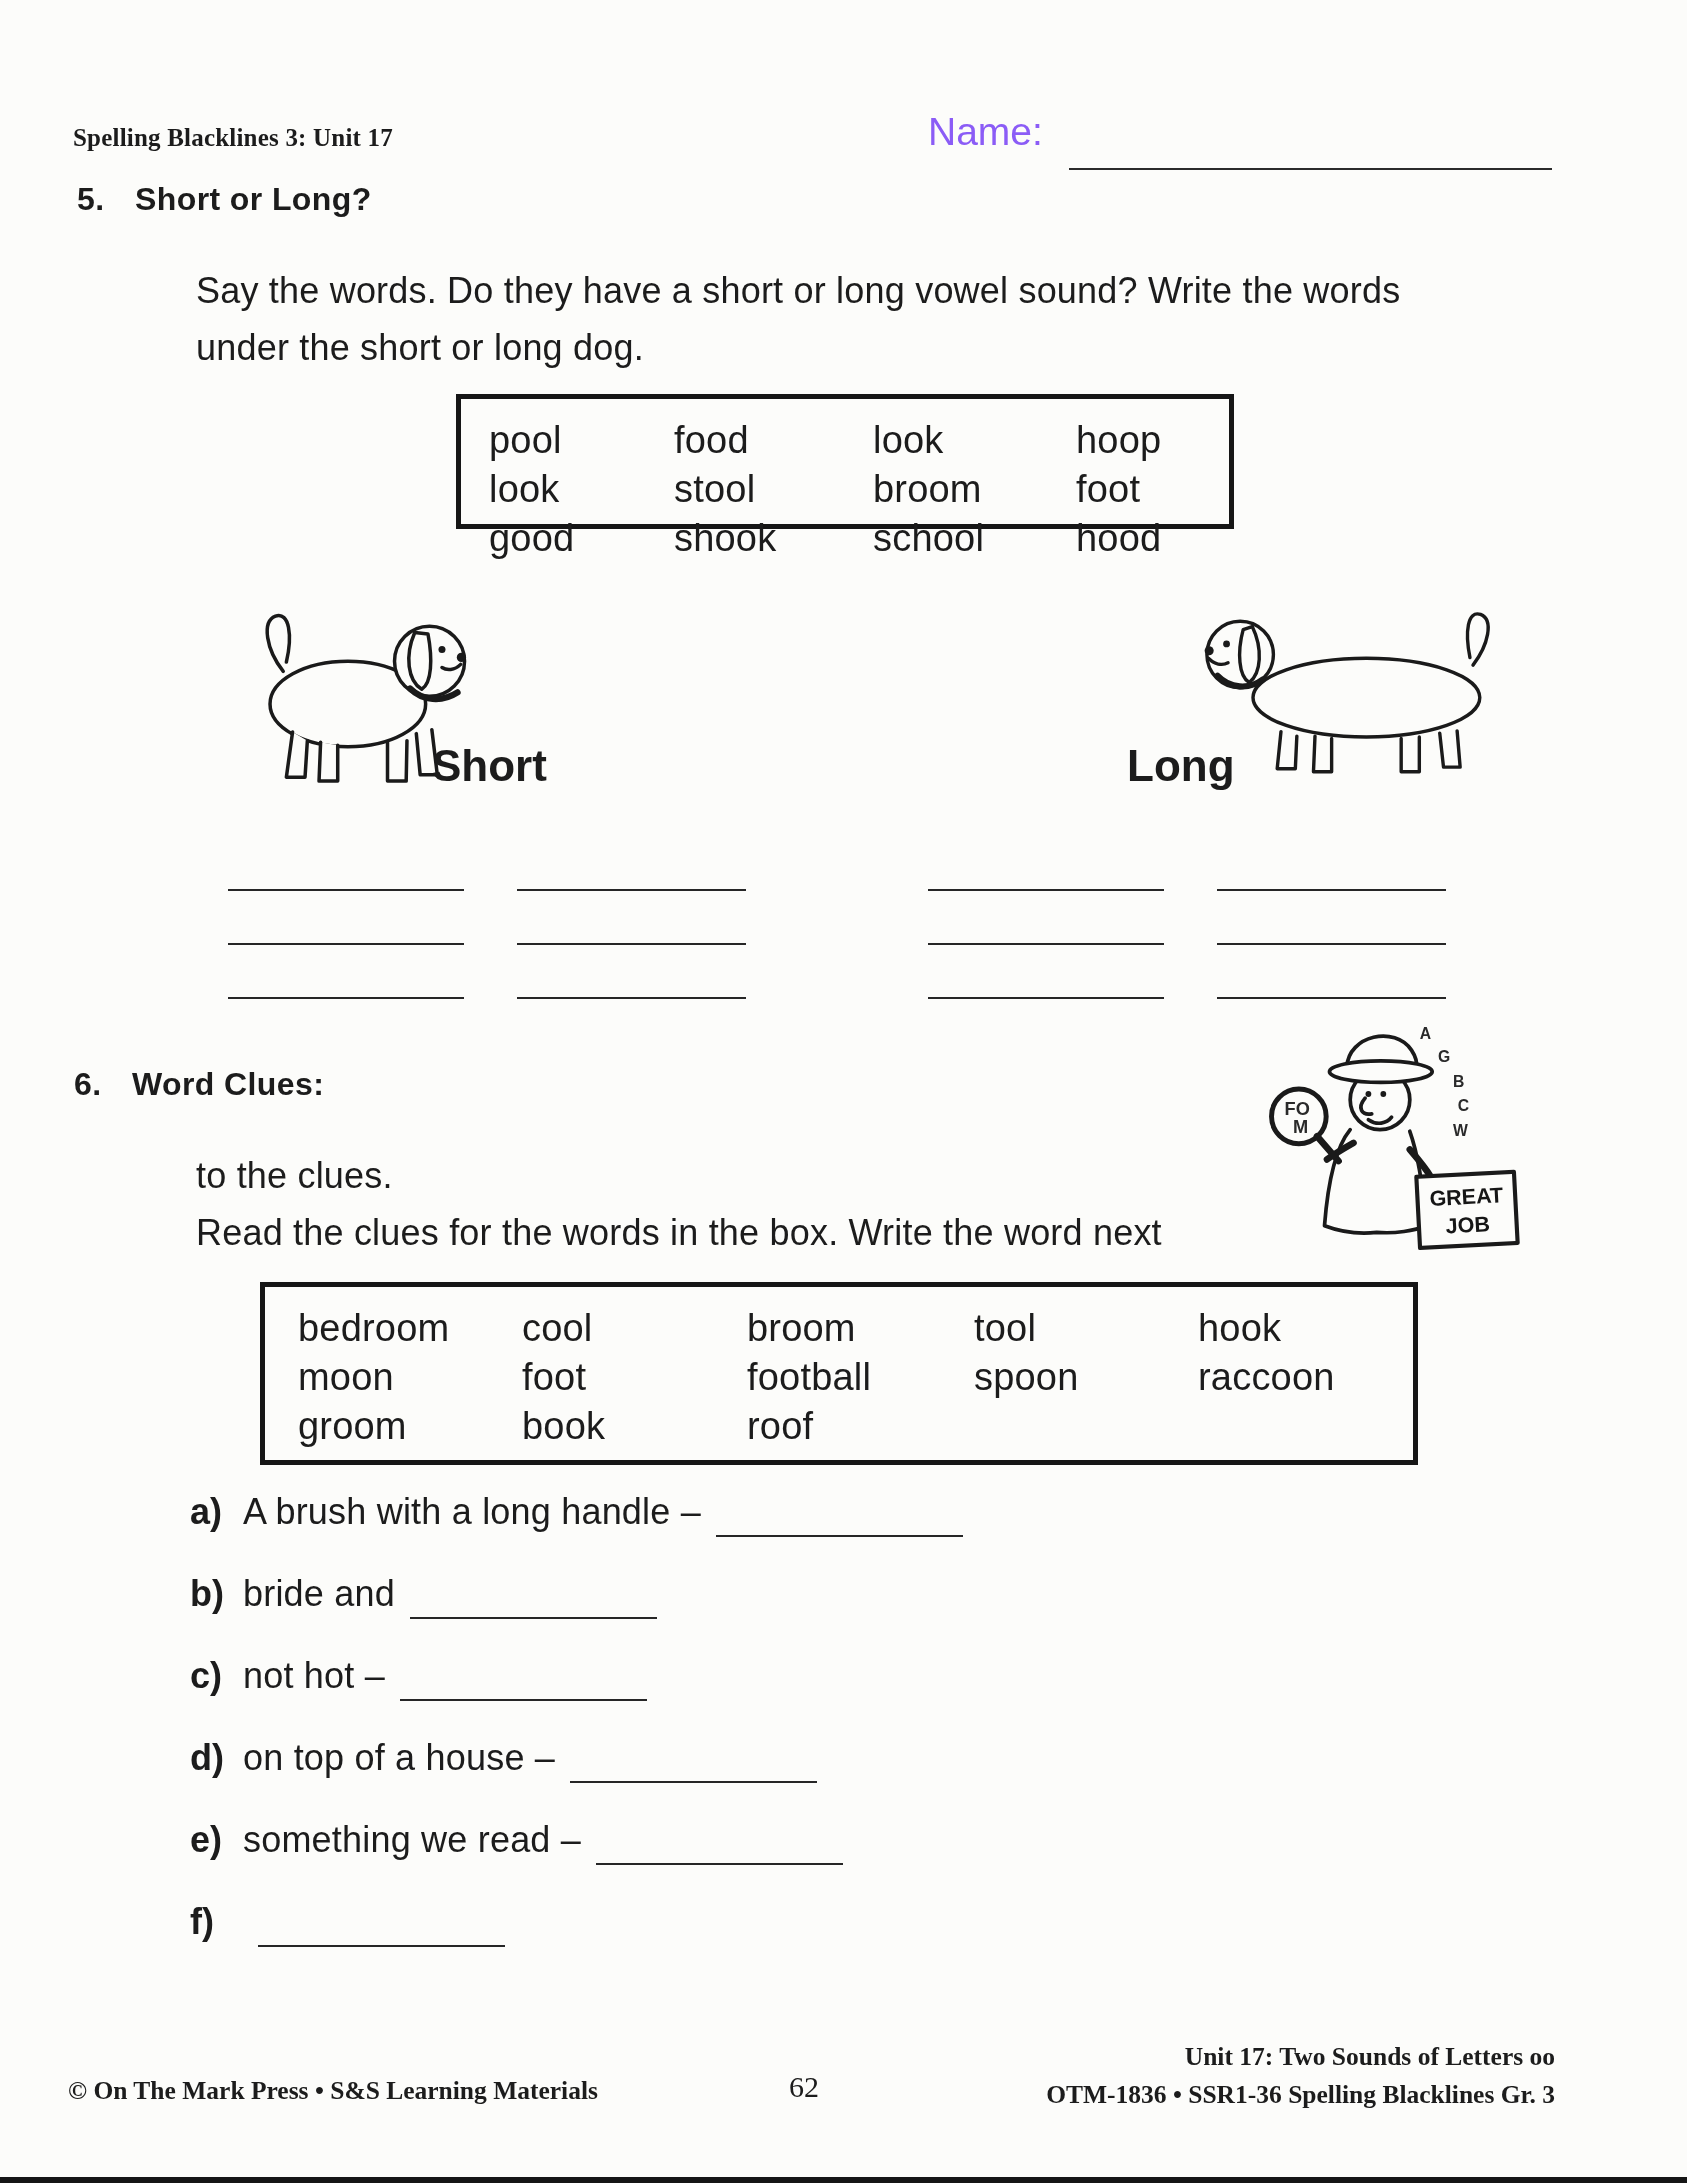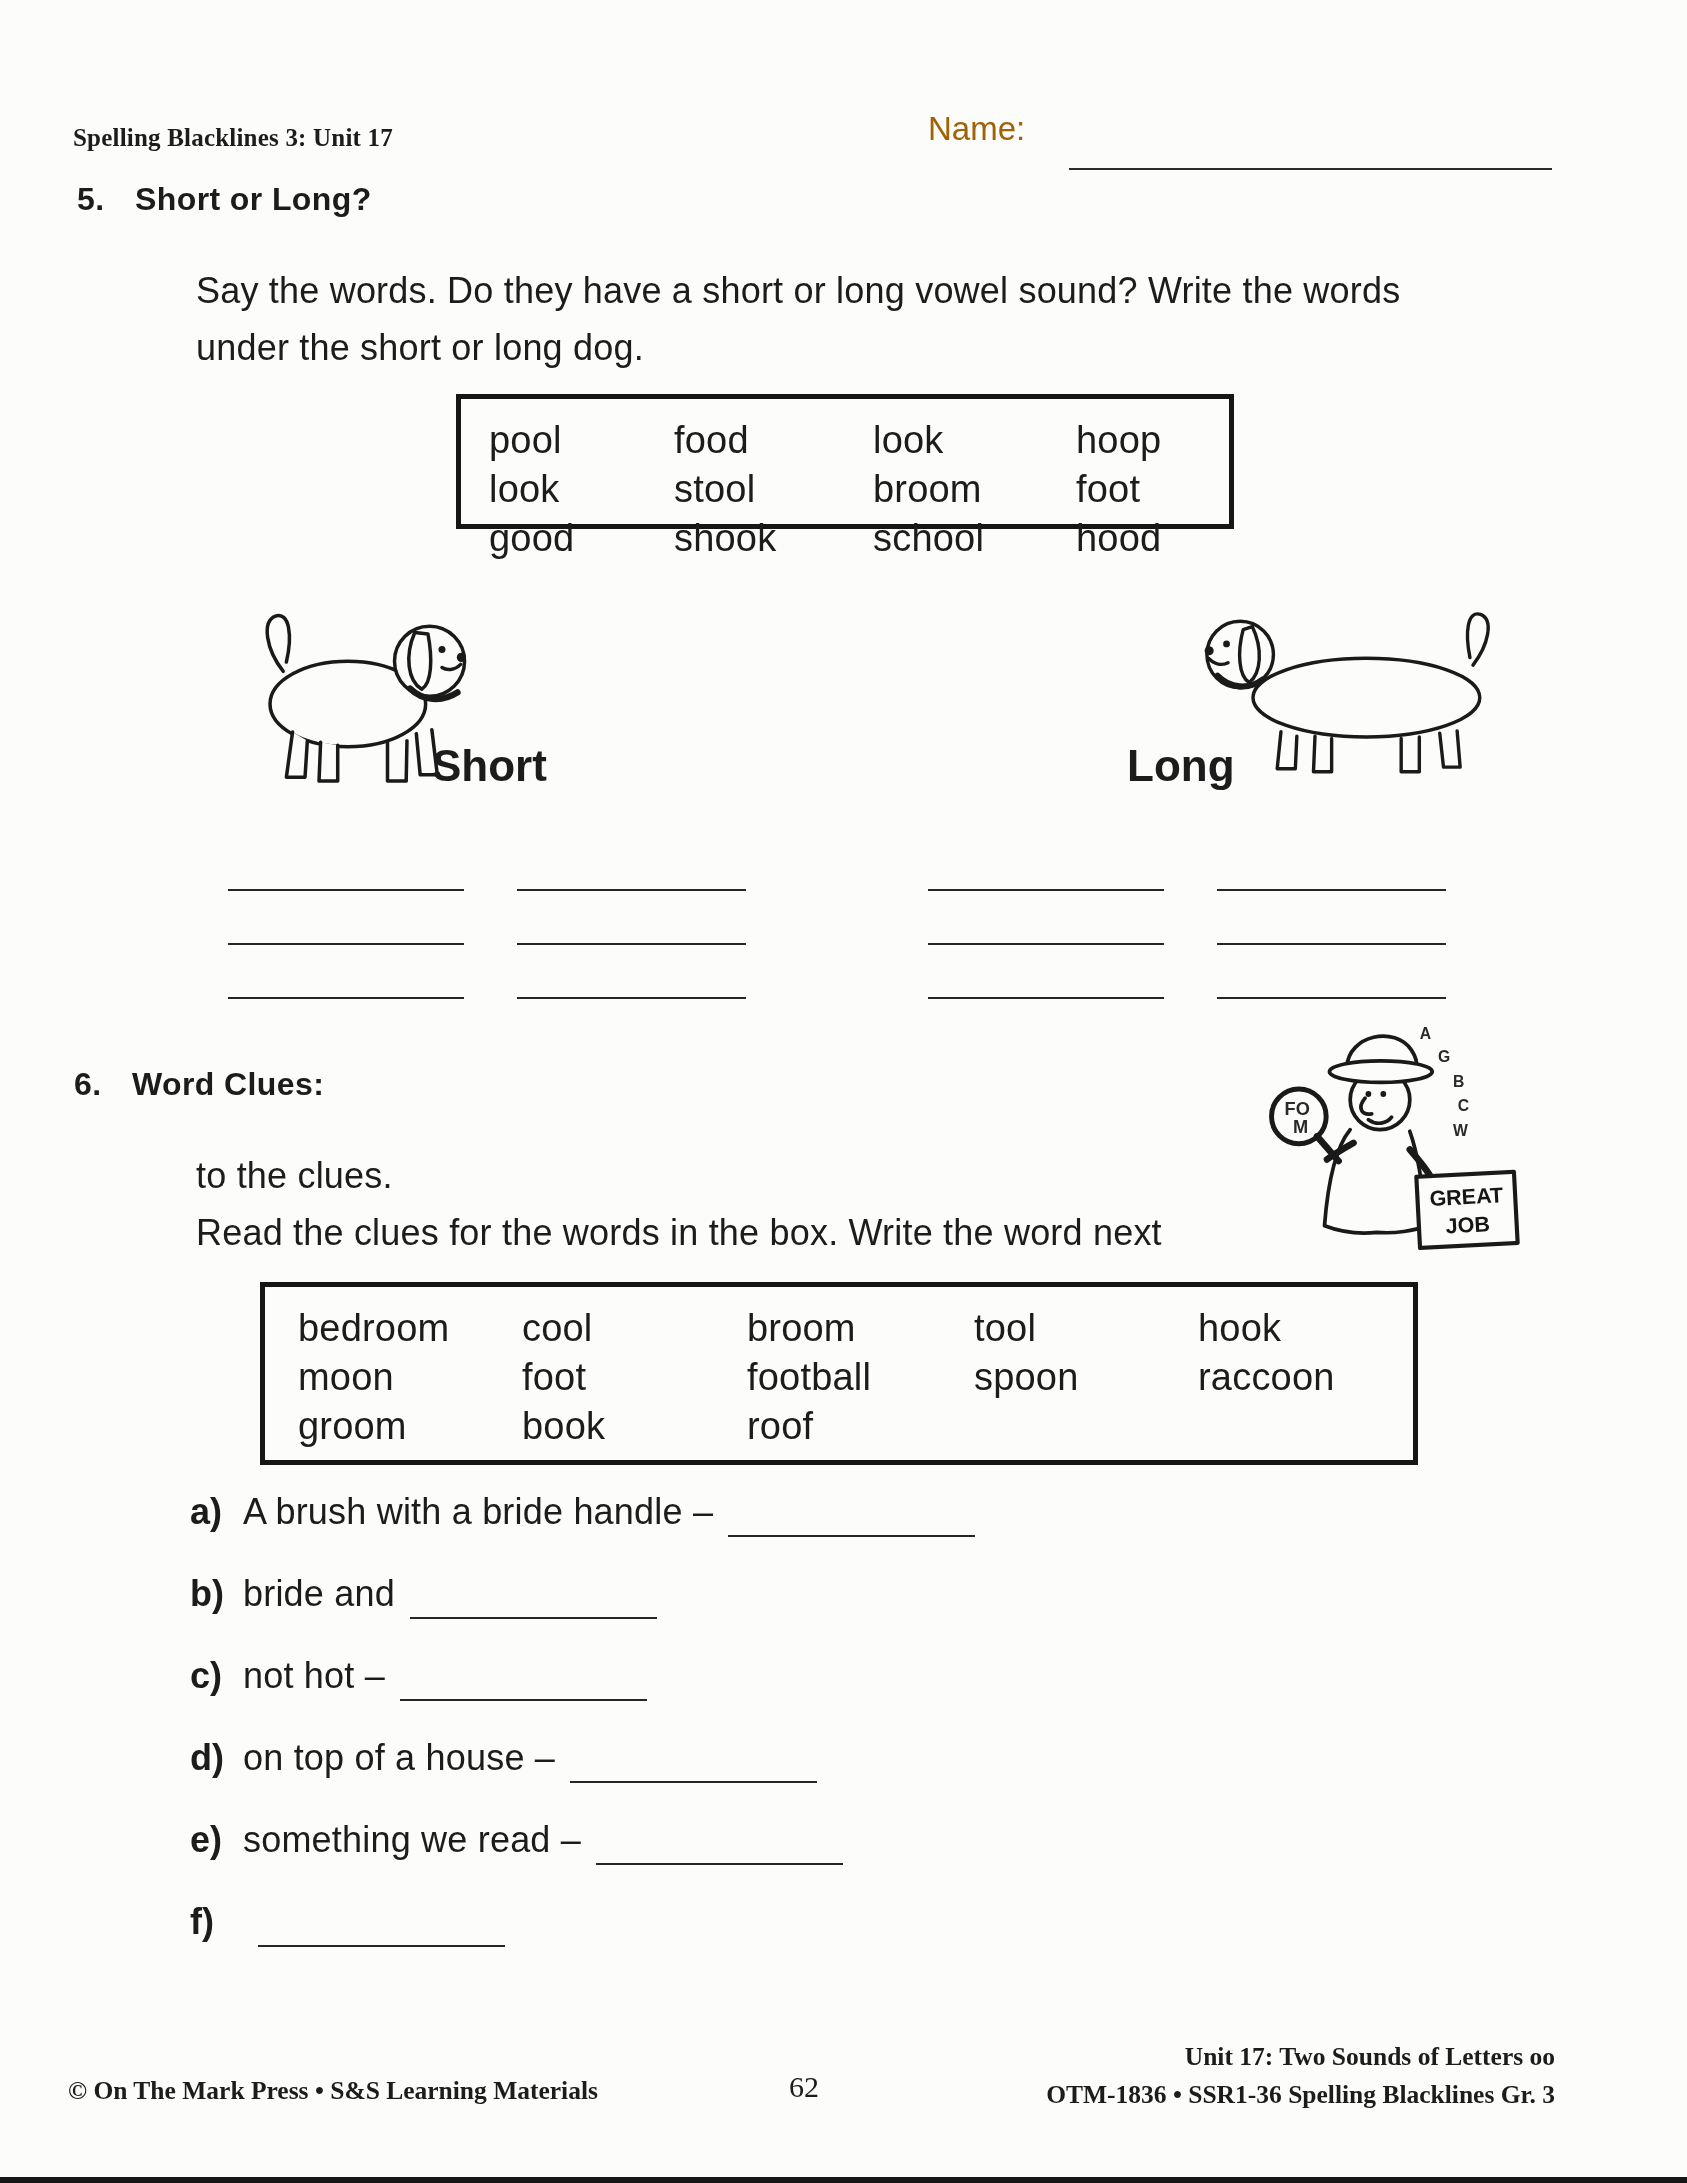--- a/index.html
+++ b/index.html
@@ -6,21 +6,21 @@
   body { margin: 0; background: #d9d9d9; }
   #page {
     position: relative; width: 1687px; height: 2183px;
     background: #fcfcfa; overflow: hidden;
     font-family: "Liberation Sans", sans-serif; color: #1c1c1c;
   }
   .abs { position: absolute; }
 
   #hdr-left { left: 73px; top: 124px; font-family: "Liberation Serif", serif;
               font-weight: bold; font-size: 25px; letter-spacing: 0.2px; }
-  #name-label { left: 928px; top: 110px; font-size: 33px; color: #a16207; }
+  #name-label { left: 928px; top: 110px; font-size: 39px; color: #8b5cf6; }
   #name-line { left: 1069px; top: 168px; width: 483px; border-bottom: 2.5px solid #2b2b2b; }
 
   .sec-head { font-size: 32px; font-weight: 600; letter-spacing: 0.4px; }
   #sec5-head { left: 77px; top: 181px; }
   #sec6-head { left: 74px; top: 1066px; }
   .sec-num { display: inline-block; width: 58px; }
 
   .instructions { font-size: 36px; line-height: 57px; letter-spacing: 0.2px; }
   #instr5 { left: 196px; top: 262px; }
   #instr6 { left: 196px; top: 1147px; }
@@ -205,21 +205,21 @@
     <span>spoon</span>
     <span>raccoon</span>
     <span>groom</span>
     <span>book</span>
     <span>roof</span>
   </div>
 
   <div class="abs" id="clues">
     <div class="clue-row">
       <span class="clue-letter">a)</span>
-      <span class="clue-text">A brush with a bride handle –</span>
+      <span class="clue-text">A brush with a long handle –</span>
       <span class="clue-line"></span>
     </div>
     <div class="clue-row">
       <span class="clue-letter">b)</span>
       <span class="clue-text">bride and</span>
       <span class="clue-line"></span>
     </div>
     <div class="clue-row">
       <span class="clue-letter">c)</span>
       <span class="clue-text">not hot –</span>

